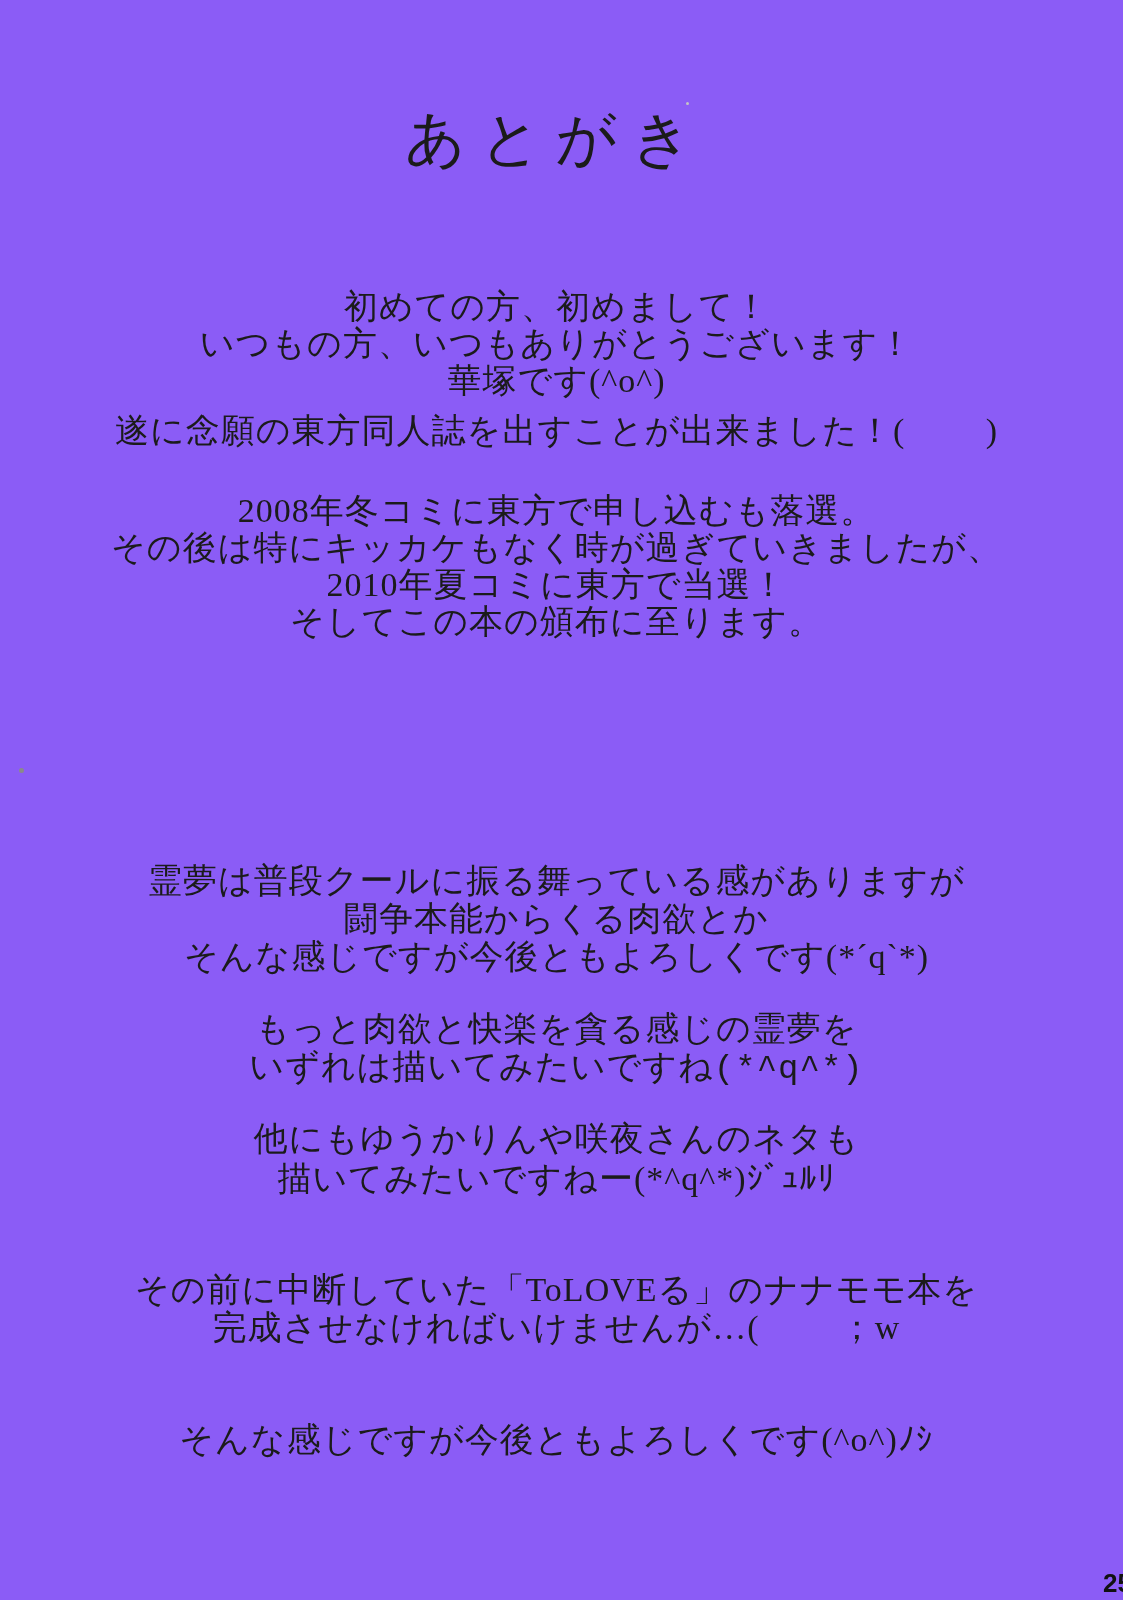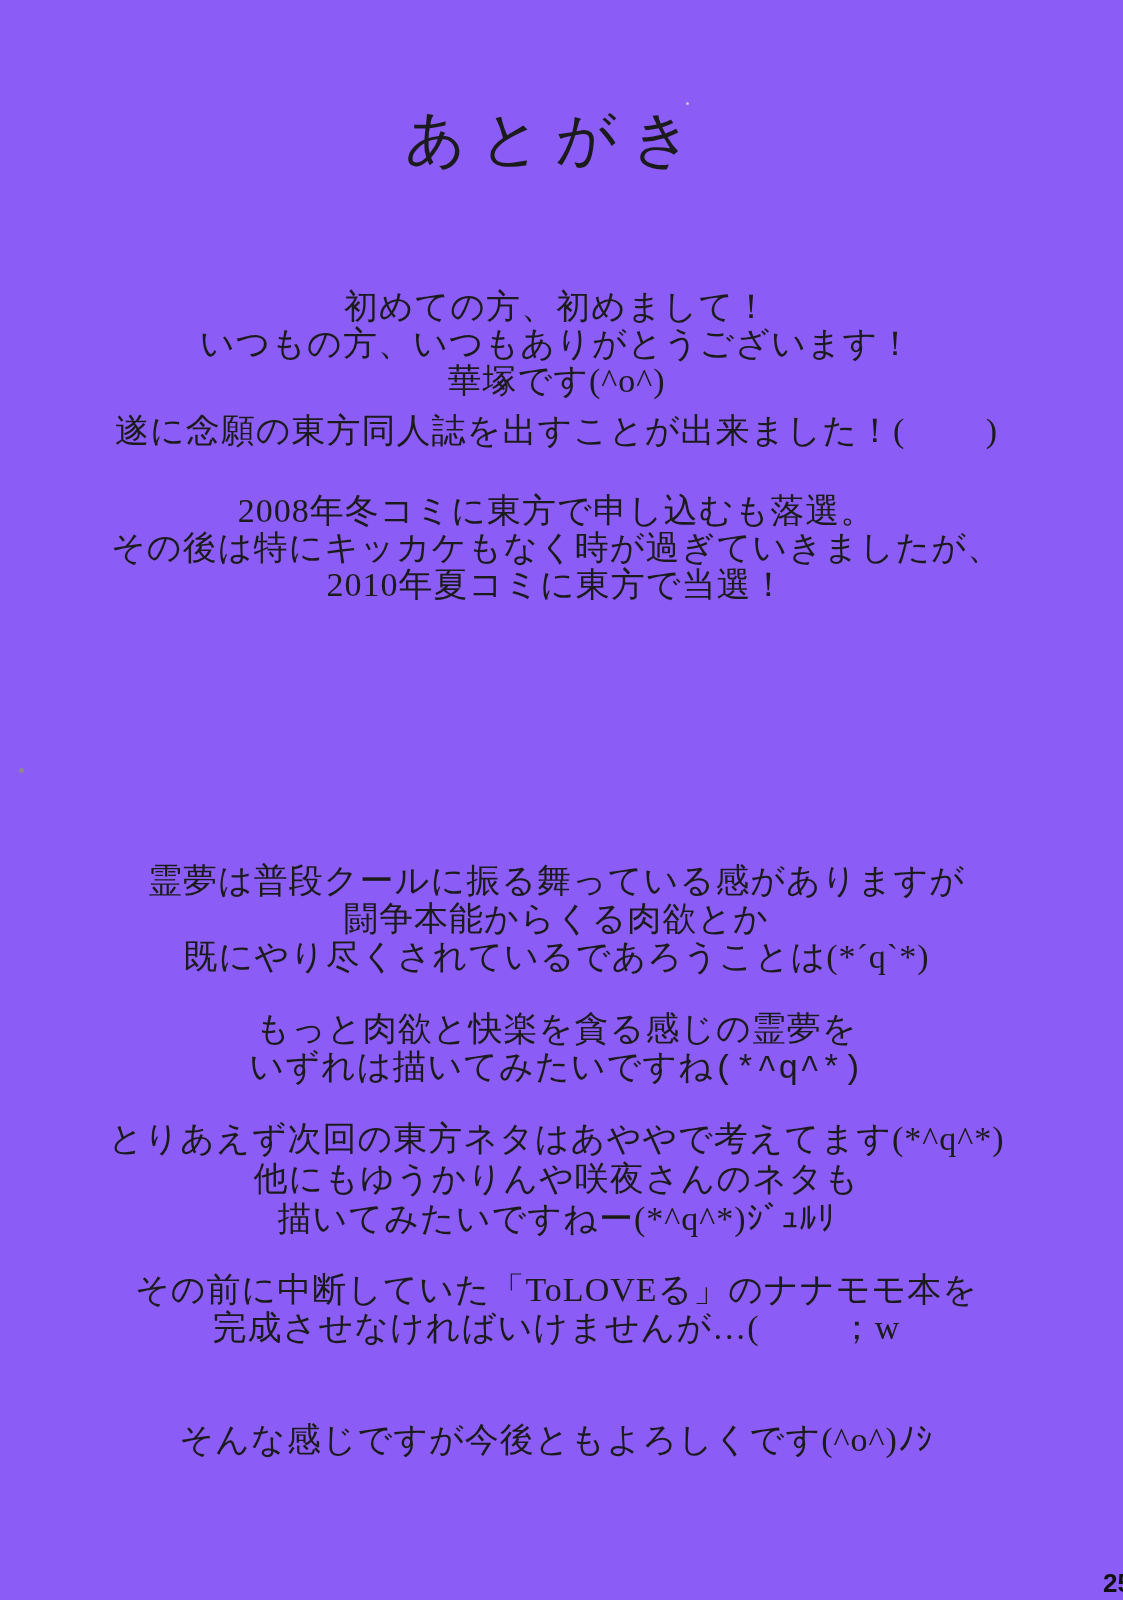--- a/index.html
+++ b/index.html
@@ -81,36 +81,36 @@
   </div>
 
   <div class="para p2">
     <span class="line">遂に念願の東方同人誌を出すことが出来ました！(ﾟ∀ﾟ)</span>
   </div>
 
   <div class="para p3">
     <span class="line">2008年冬コミに東方で申し込むも落選。</span>
     <span class="line">その後は特にキッカケもなく時が過ぎていきましたが、</span>
     <span class="line">2010年夏コミに東方で当選！</span>
+    <span class="line">そしてこの本の頒布に至ります。</span>
   </div>
 
 
   <div class="para p5">
     <span class="line">霊夢は普段クールに振る舞っている感がありますが</span>
     <span class="line">闘争本能からくる肉欲とか</span>
-    <span class="line">既にやり尽くされているであろうことは(*´q`*)</span>
+    <span class="line">そんな感じですが今後ともよろしくです(*´q`*)</span>
   </div>
 
   <div class="para p6">
     <span class="line">もっと肉欲と快楽を貪る感じの霊夢を</span>
     <span class="line">いずれは描いてみたいですね(*^q^*)</span>
   </div>
 
   <div class="para p7">
-    <span class="line">とりあえず次回の東方ネタはあややで考えてます(*^q^*)</span>
     <span class="line">他にもゆうかりんや咲夜さんのネタも</span>
     <span class="line">描いてみたいですねー(*^q^*)ｼﾞｭﾙﾘ</span>
   </div>
 
   <div class="para p8">
     <span class="line">その前に中断していた「ToLOVEる」のナナモモ本を</span>
     <span class="line">完成させなければいけませんが…(ﾟ∀ﾟ；w</span>
   </div>
 
   <div class="para p9">

